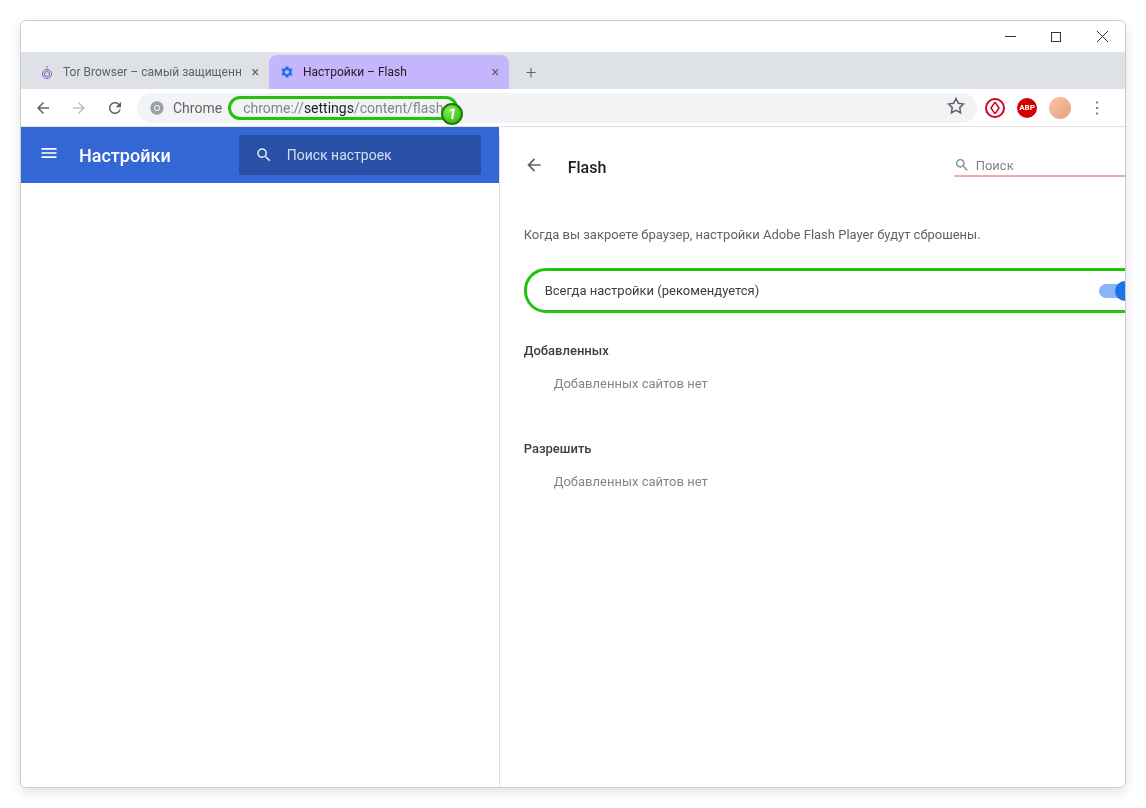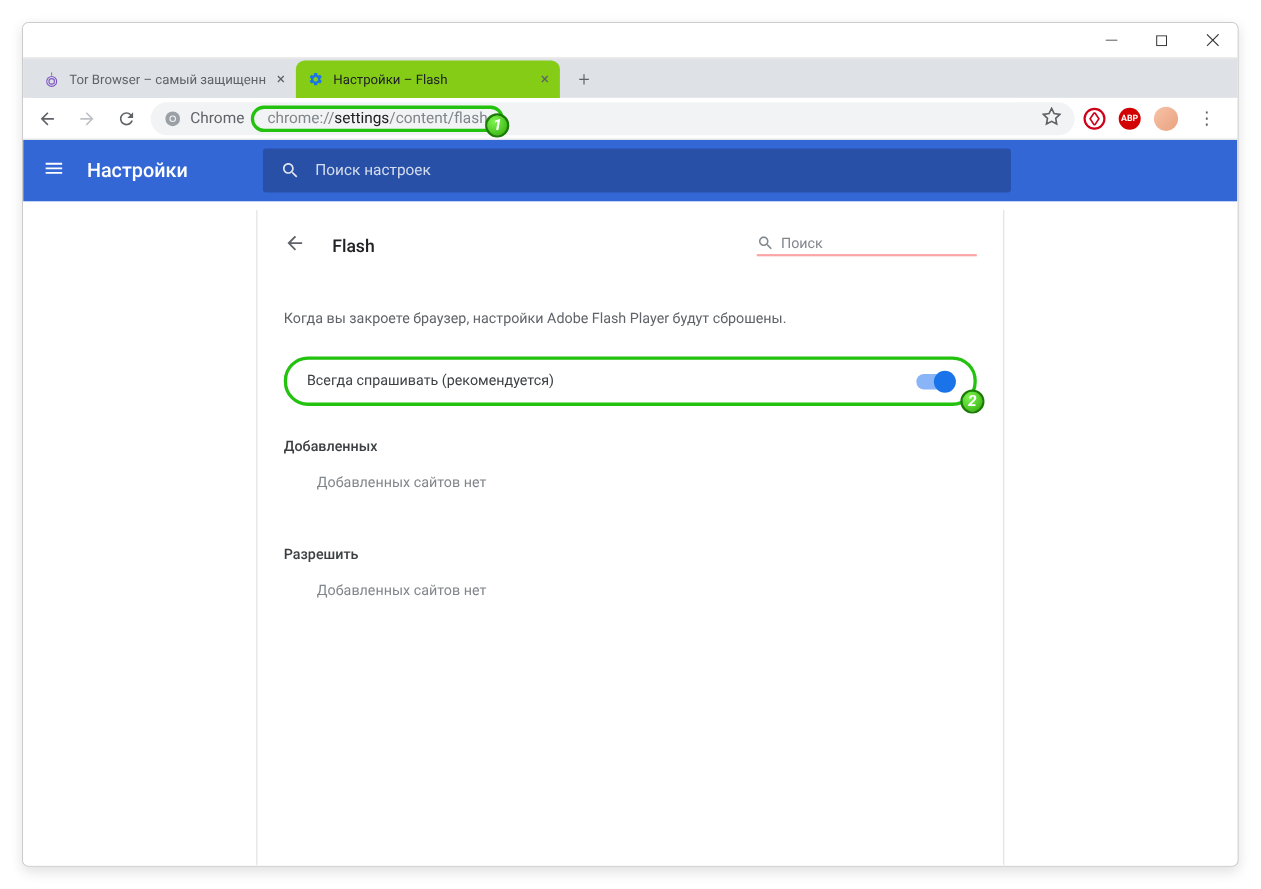--- a/index.html
+++ b/index.html
@@ -6,41 +6,41 @@
   body { background: #fff; width: 1146px; height: 808px; overflow: hidden; position: relative; }
   .browser-window { width: 1106px; height: 768px; margin: 20px; border: 1px solid #ccc; border-radius: 6px; overflow: hidden; box-shadow: 0 4px 12px rgba(0,0,0,0.12); display: flex; flex-direction: column; background: #fff; }
   .titlebar { height: 32px; background: #fff; display: flex; justify-content: flex-end; align-items: center; border-bottom: 1px solid #e6e6e6; }
   .win-controls { display: flex; }
   .win-btn { width: 46px; height: 32px; display: flex; align-items: center; justify-content: center; color: #000; font-size: 12px; }
   .win-btn svg { stroke: #333; }
   .tabstrip { height: 36px; background: #dee1e6; display: flex; align-items: flex-end; padding-left: 8px; }
   .tab { height: 34px; min-width: 240px; max-width: 240px; display: flex; align-items: center; padding: 0 10px; gap: 8px; font-size: 12px; color: #5f6368; border-top-left-radius: 8px; border-top-right-radius: 8px; position: relative; }
   .tab.inactive { background: #dee1e6; }
   .tab.inactive .tab-close { margin-left: auto; color: #5f6368; }
-  .tab.active { background: #84cc16; color: #202124; }
+  .tab.active { background: #c4b5fd; color: #202124; }
   .tab .favicon { width: 16px; height: 16px; display: flex; align-items: center; justify-content: center; }
   .tab-title { white-space: nowrap; overflow: hidden; text-overflow: ellipsis; flex: 1; }
   .tab-close { margin-left: auto; color: #5f6368; font-size: 14px; }
   .newtab-btn { width: 28px; height: 28px; margin-left: 8px; margin-bottom: 3px; display: flex; align-items: center; justify-content: center; color: #5f6368; font-size: 18px; font-weight: 300; }
   .toolbar { height: 38px; background: #fff; display: flex; align-items: center; padding: 0 8px; gap: 8px; border-bottom: 1px solid #e0e0e0; }
   .nav-btn { width: 28px; height: 28px; display: flex; align-items: center; justify-content: center; color: #5f6368; border-radius: 50%; }
   .omnibox-wrap { flex: 1; display: flex; align-items: center; height: 30px; background: #f1f3f4; border-radius: 15px; padding: 0 12px; gap: 8px; }
   .chrome-label { color: #5f6368; font-size: 14px; }
   .url-highlight { border: 3px solid #22c20e; border-radius: 16px; padding: 1px 12px; margin-left: -2px; position: relative; display: flex; align-items: flex-end; }
   .url-text { font-size: 14px; color: #80868b; }
   .url-text .dark { color: #202124; }
   .omnibox-spacer { flex: 1; }
   .star-icon { color: #5f6368; }
   .ext-icons { display: flex; align-items: center; gap: 12px; padding-right: 6px; }
   .ext-icon { width: 20px; height: 20px; border-radius: 50%; display: flex; align-items: center; justify-content: center; font-size: 10px; font-weight: bold; }
   .yandex-icon { border: 2px solid #d0011b; color: #d0011b; background: #fff; }
   .abp-icon { background: #d20000; color: #fff; font-size: 8px; }
   .avatar { width: 22px; height: 22px; border-radius: 50%; background: linear-gradient(135deg,#f8c3a8,#e8a27f); }
   .menu-dots { color: #5f6368; font-size: 16px; padding: 0 6px; }
-  .content { flex: 1; display: flex; flex-direction: column; background: #fff; overflow: hidden; }
+  .content { flex: 1; display: flex; flex-direction: row; background: #fff; overflow: hidden; }
   .settings-header { height: 56px; background: #3367d6; display: flex; align-items: center; gap: 20px; padding: 0 18px; }
   .hamburger { color: #fff; }
   .settings-title { color: #fff; font-size: 18px; font-weight: 500; }
   .settings-searchbar { flex: 1; max-width: 680px; margin-left: 48px; height: 40px; background: #2850a7; border-radius: 3px; display: flex; align-items: center; padding: 0 16px; gap: 14px; color: rgba(255,255,255,0.85); }
   .settings-searchbar input { background: transparent; border: none; outline: none; color: #fff; font-size: 14px; flex: 1; }
   .settings-searchbar input::placeholder { color: rgba(255,255,255,0.8); }
   .settings-body { flex: 1; display: flex; justify-content: center; padding-top: 8px; }
   .settings-panel { width: 680px; border-left: 1px solid #e0e0e0; border-right: 1px solid #e0e0e0; padding: 20px 0; }
   .panel-head { display: flex; align-items: center; padding: 0 24px 24px; gap: 24px; }
   .back-arrow { color: #5f6368; }
@@ -186,21 +186,21 @@
                 <path d="M15.5 14h-.79l-.28-.27C15.41 12.59 16 11.11 16 9.5 16 5.91 13.09 3 9.5 3S3 5.91 3 9.5 5.91 16 9.5 16c1.61 0 3.09-.59 4.23-1.57l.27.28v.79l5 4.99L20.49 19l-4.99-5zm-6 0C7.01 14 5 11.99 5 9.5S7.01 5 9.5 5 14 7.01 14 9.5 11.99 14 9.5 14z"></path>
               </svg>
             <input type="text" placeholder="Поиск" style="">
           </div>
         </div>
 
         <div class="panel-content">
           <p class="info-text">Когда вы закроете браузер, настройки Adobe Flash Player будут сброшены.</p>
 
           <div class="toggle-row">
-            <span class="toggle-label">Всегда спрашивать (рекомендуется)</span>
+            <span class="toggle-label">Всегда настройки (рекомендуется)</span>
             <div class="toggle">
               <div class="toggle-knob"></div>
             </div>
             <div class="badge badge-2">2</div>
           </div>
 
           <h3 class="section-head">Добавленных</h3>
           <p class="empty-text">Добавленных сайтов нет</p>
 
           <h3 class="section-head">Разрешить</h3>

